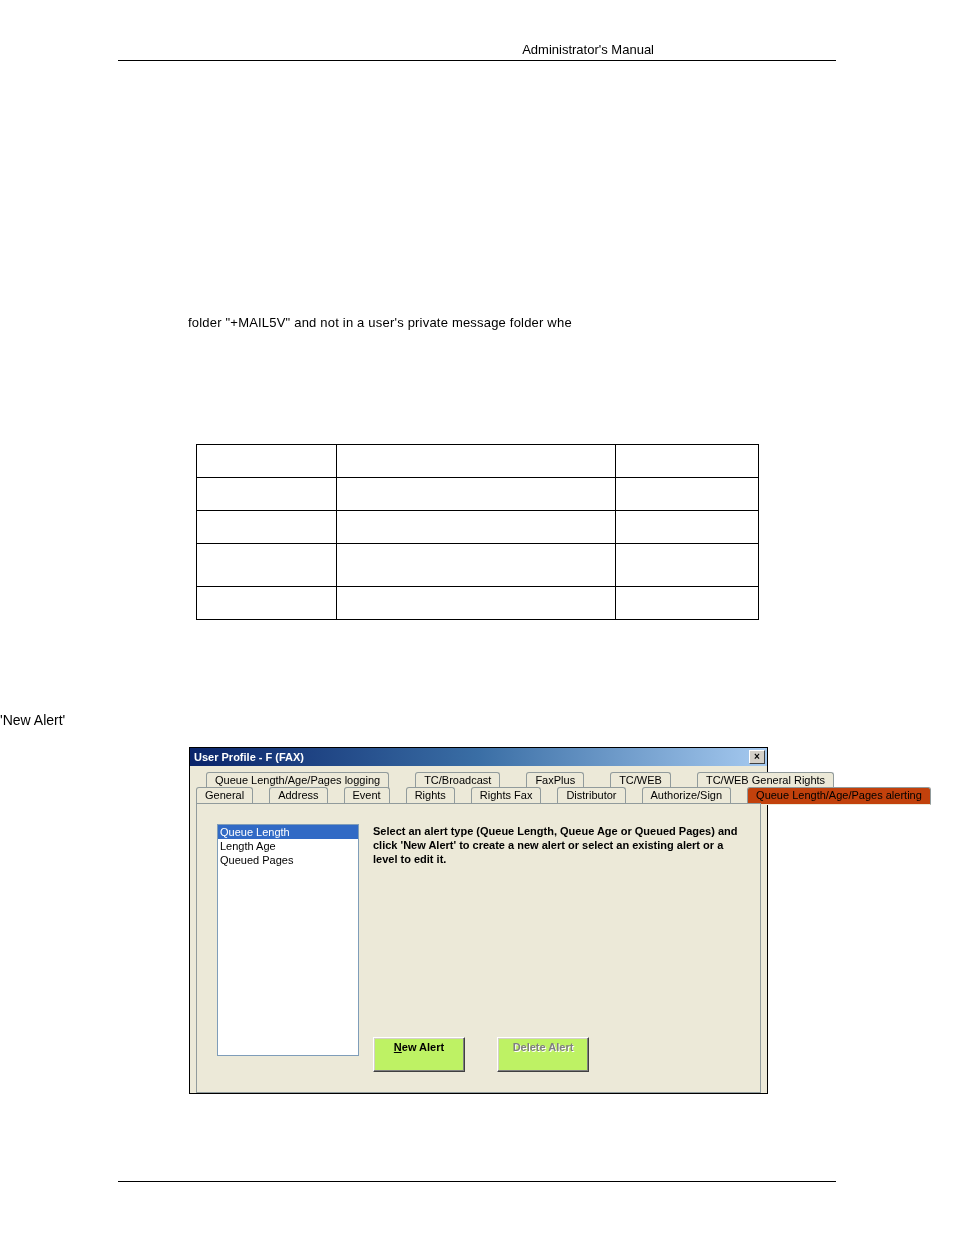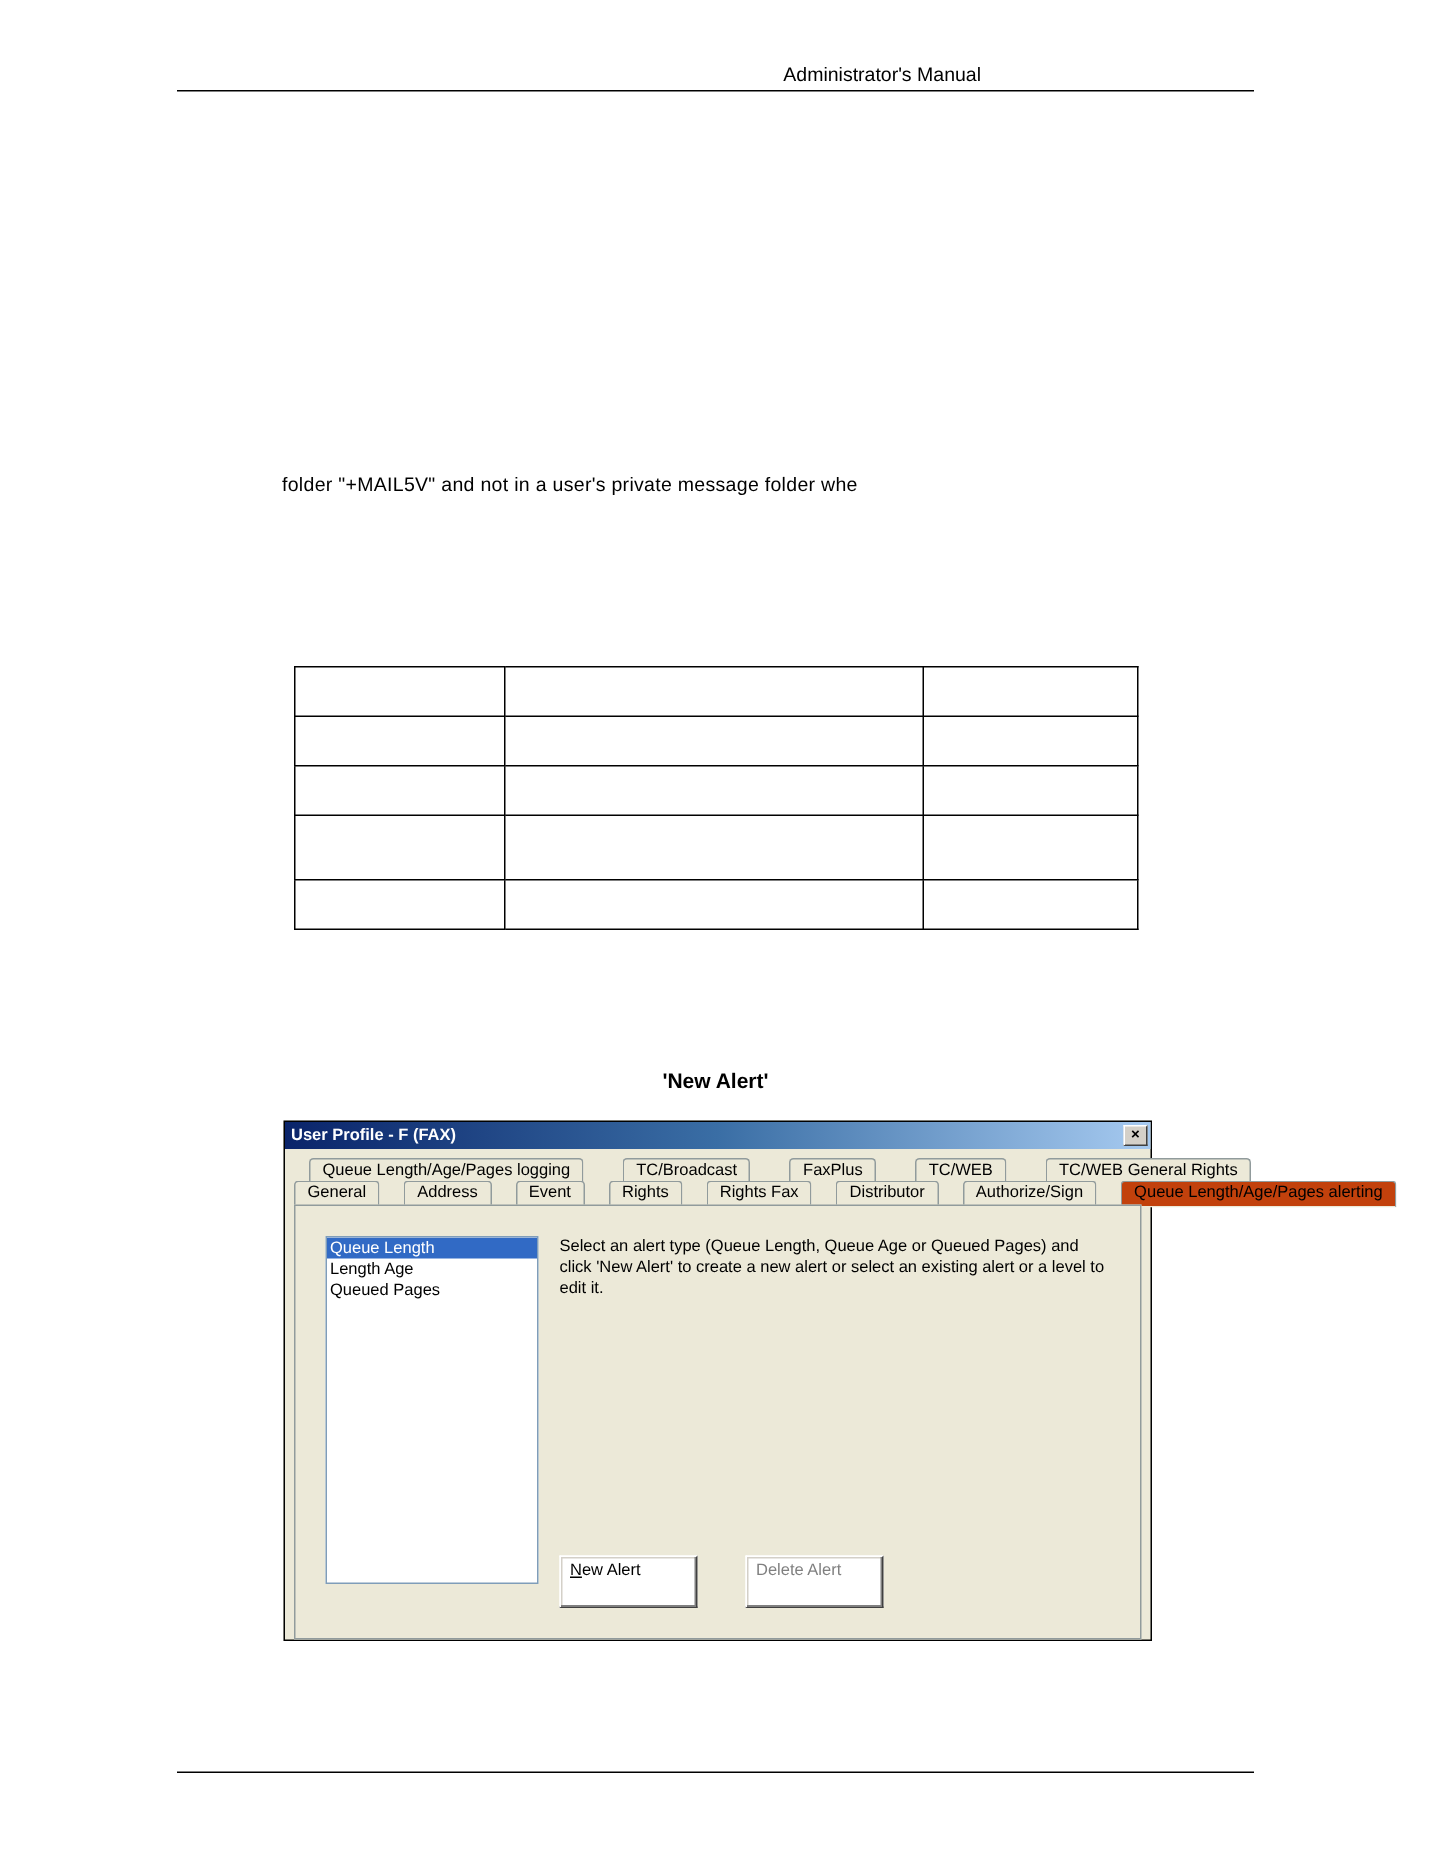--- a/index.html
+++ b/index.html
@@ -53,22 +53,22 @@
   }
   table.grid tr.tall td { height: 40px; }
   table.grid col.c1 { width: 140px; }
   table.grid col.c2 { width: 280px; }
   table.grid col.c3 { width: 143px; }
   .new-alert-title {
     position: absolute;
     left: 0;
     right: 0;
     top: 712px;
-    text-align: center;
-    font-weight: bold;
+    text-align: left;
+    font-weight: normal;
     font-size: 14px;
   }
 
   
   .dialog {
     position: absolute;
     left: 189px;
     top: 747px;
     width: 577px;
     border: 1px solid #000;
@@ -157,40 +157,42 @@
     line-height: 14px;
   }
   .listbox .sel {
     background: #316ac5;
     color: #fff;
   }
   .panel-right {
     flex: 1;
     position: relative;
     font-size: 11px;
+    font-weight: bold;
   }
   .panel-right .desc {
     line-height: 14px;
   }
   .panel-buttons {
     position: absolute;
     bottom: 0;
     left: 0;
     display: flex;
     gap: 32px;
   }
   .win-btn {
     min-width: 92px;
     height: 35px;
-    background: #ffffff;
+    background: #bef264;
     border: 1px solid #fff;
     border-right-color: #404040;
     border-bottom-color: #404040;
     box-shadow: inset -1px -1px 0 #808080, inset 1px 1px 0 #d4d0c8;
     font-size: 11px;
+    text-align: center;
     line-height: 19px;
     box-sizing: border-box;
     padding: 0 6px;
   }
   .win-btn.disabled {
     color: #808080;
     text-shadow: 1px 1px 0 #fff;
   }
   .underline-accel { text-decoration: underline; }
   .dialog-buttons {

